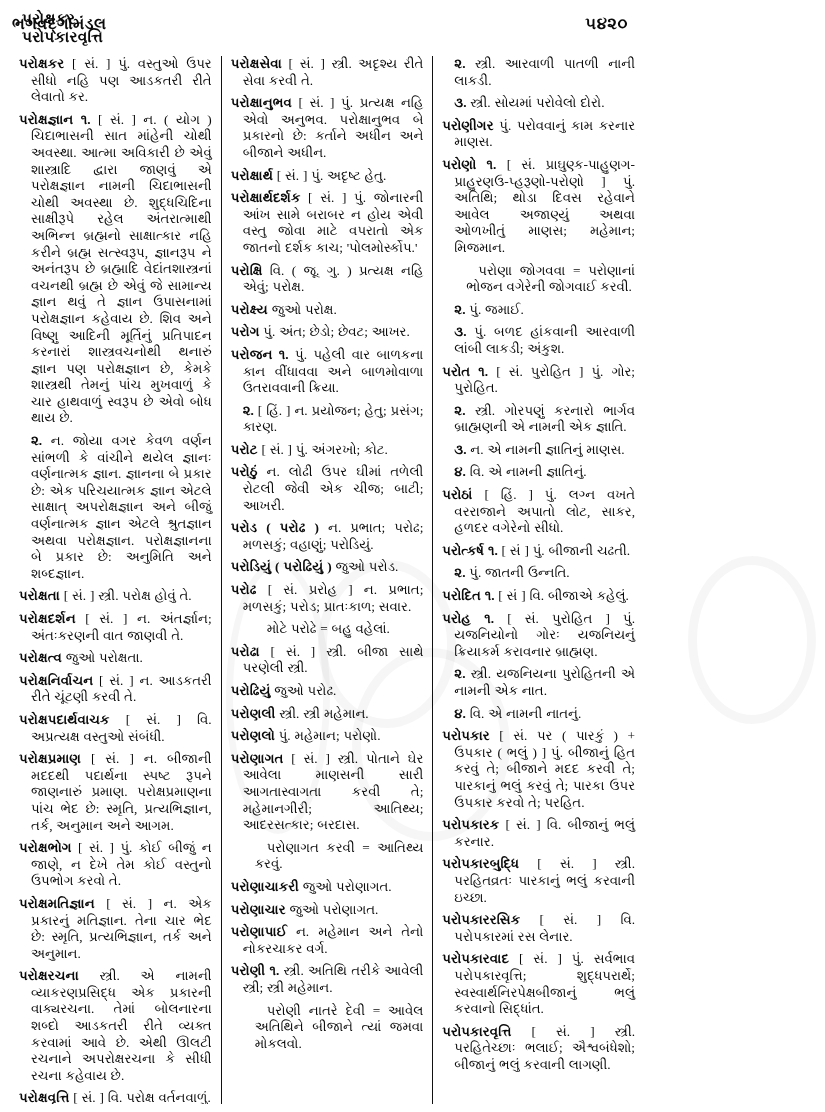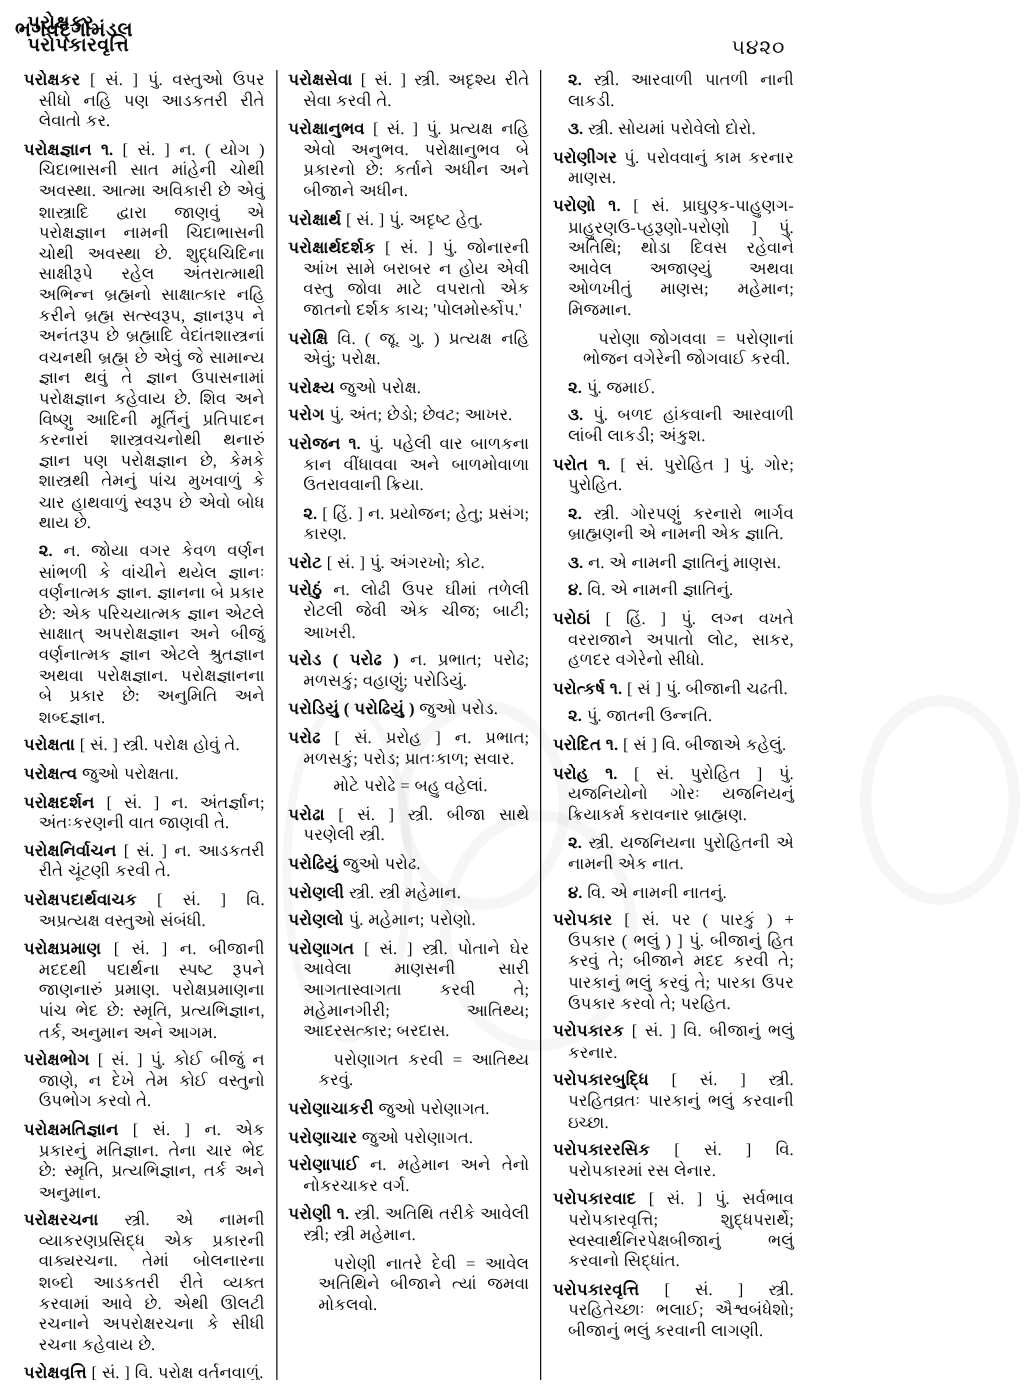--- a/index.html
+++ b/index.html
@@ -61,22 +61,22 @@
     left: 0; right: 0;
     top: 5px;
     text-align: left;
     font-weight: bold;
     font-size: 16px;
     letter-spacing: .4px;
   }
   .rh-right {
     position: absolute;
     right: 14px;
-    top: 18px;
-    font-weight: normal;
+    top: 4px;
+    font-weight: bold;
     font-size: 16.5px;
     letter-spacing: .5px;
   }
 
   
   .columns {
     display: flex;
     height: 1048px;
   }
   .col {
@@ -147,22 +147,22 @@
     <div class="rh-center">ભગવદ્ગોમંડલ</div>
     <div class="rh-right">૫૪૨૦</div>
   </div>
 
   <div class="columns">
     <div class="col" id="col-0">
         <p class="entry"><span class="hw">પરોક્ષકર</span> <span class="brk">[ સં. ]</span> <span class="pos">પું.</span> <span class="def">વસ્તુઓ ઉપર સીધો નહિ પણ આડકતરી રીતે લેવાતો કર.</span> </p>
         <p class="entry"><span class="hw">પરોક્ષજ્ઞાન</span> <span class="num">૧.</span> <span class="brk">[ સં. ]</span> <span class="pos">ન.</span> <span class="def">( યોગ ) ચિદાભાસની સાત માંહેની ચોથી અવસ્થા. આત્મા અવિકારી છે એવું શાસ્ત્રાદિ દ્વારા જાણવું એ પરોક્ષજ્ઞાન નામની ચિદાભાસની ચોથી અવસ્થા છે. શુદ્ધચિદિના સાક્ષીરૂપે રહેલ અંતરાત્માથી અભિન્ન બ્રહ્મનો સાક્ષાત્કાર નહિ કરીને બ્રહ્મ સત્સ્વરૂપ, જ્ઞાનરૂપ ને અનંતરૂપ છે બ્રહ્માદિ વેદાંતશાસ્ત્રનાં વચનથી બ્રહ્મ છે એવું જે સામાન્ય જ્ઞાન થવું તે જ્ઞાન ઉપાસનામાં પરોક્ષજ્ઞાન કહેવાય છે. શિવ અને વિષ્ણુ આદિની મૂર્તિનું પ્રતિપાદન કરનારાં શાસ્ત્રવચનોથી થનારું જ્ઞાન પણ પરોક્ષજ્ઞાન છે, કેમકે શાસ્ત્રથી તેમનું પાંચ મુખવાળું કે ચાર હાથવાળું સ્વરૂપ છે એવો બોધ થાય છે.</span> </p>
         <p class="entry cont"><span class="num">૨.</span> <span class="pos">ન.</span> <span class="def">જોયા વગર કેવળ વર્ણન સાંભળી કે વાંચીને થયેલ જ્ઞાનઃ વર્ણનાત્મક જ્ઞાન. જ્ઞાનના બે પ્રકાર છે: એક પરિચયાત્મક જ્ઞાન એટલે સાક્ષાત્ અપરોક્ષજ્ઞાન અને બીજું વર્ણનાત્મક જ્ઞાન એટલે શ્રુતજ્ઞાન અથવા પરોક્ષજ્ઞાન. પરોક્ષજ્ઞાનના બે પ્રકાર છે: અનુમિતિ અને શબ્દજ્ઞાન.</span> </p>
         <p class="entry"><span class="hw">પરોક્ષતા</span> <span class="brk">[ સં. ]</span> <span class="pos">સ્ત્રી.</span> <span class="def">પરોક્ષ હોવું તે.</span> </p>
+        <p class="entry"><span class="hw">પરોક્ષદર્શન</span> <span class="brk">[ સં. ]</span> <span class="pos">ન.</span> <span class="def">અંતર્જ્ઞાન; અંતઃકરણની વાત જાણવી તે.</span> </p>
         <p class="entry"><span class="hw">પરોક્ષત્વ</span> <span class="def">જુઓ પરોક્ષતા.</span> </p>
-        <p class="entry"><span class="hw">પરોક્ષદર્શન</span> <span class="brk">[ સં. ]</span> <span class="pos">ન.</span> <span class="def">અંતર્જ્ઞાન; અંતઃકરણની વાત જાણવી તે.</span> </p>
         <p class="entry"><span class="hw">પરોક્ષનિર્વાચન</span> <span class="brk">[ સં. ]</span> <span class="pos">ન.</span> <span class="def">આડકતરી રીતે ચૂંટણી કરવી તે.</span> </p>
         <p class="entry"><span class="hw">પરોક્ષપદાર્થવાચક</span> <span class="brk">[ સં. ]</span> <span class="pos">વિ.</span> <span class="def">અપ્રત્યક્ષ વસ્તુઓ સંબંધી.</span> </p>
         <p class="entry"><span class="hw">પરોક્ષપ્રમાણ</span> <span class="brk">[ સં. ]</span> <span class="pos">ન.</span> <span class="def">બીજાની મદદથી પદાર્થના સ્પષ્ટ રૂપને જાણનારું પ્રમાણ. પરોક્ષપ્રમાણના પાંચ ભેદ છે: સ્મૃતિ, પ્રત્યભિજ્ઞાન, તર્ક, અનુમાન અને આગમ.</span> </p>
         <p class="entry"><span class="hw">પરોક્ષભોગ</span> <span class="brk">[ સં. ]</span> <span class="pos">પું.</span> <span class="def">કોઈ બીજું ન જાણે, ન દેખે તેમ કોઈ વસ્તુનો ઉપભોગ કરવો તે.</span> </p>
         <p class="entry"><span class="hw">પરોક્ષમતિજ્ઞાન</span> <span class="brk">[ સં. ]</span> <span class="pos">ન.</span> <span class="def">એક પ્રકારનું મતિજ્ઞાન. તેના ચાર ભેદ છે: સ્મૃતિ, પ્રત્યભિજ્ઞાન, તર્ક અને અનુમાન.</span> </p>
         <p class="entry"><span class="hw">પરોક્ષરચના</span> <span class="pos">સ્ત્રી.</span> <span class="def">એ નામની વ્યાકરણપ્રસિદ્ધ એક પ્રકારની વાક્યરચના. તેમાં બોલનારના શબ્દો આડકતરી રીતે વ્યક્ત કરવામાં આવે છે. એથી ઊલટી રચનાને અપરોક્ષરચના કે સીધી રચના કહેવાય છે.</span> </p>
         <p class="entry"><span class="hw">પરોક્ષવૃત્તિ</span> <span class="brk">[ સં. ]</span> <span class="pos">વિ.</span> <span class="def">પરોક્ષ વર્તનવાળું.</span> </p>
       </div>
     <div class="col-rule"></div>
     <div class="col" id="col-1">

